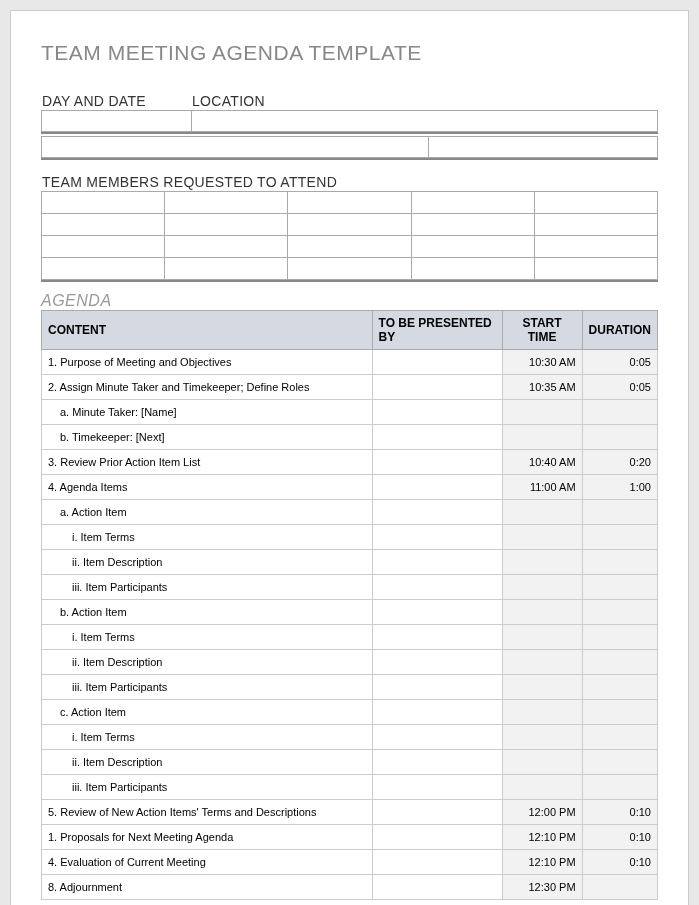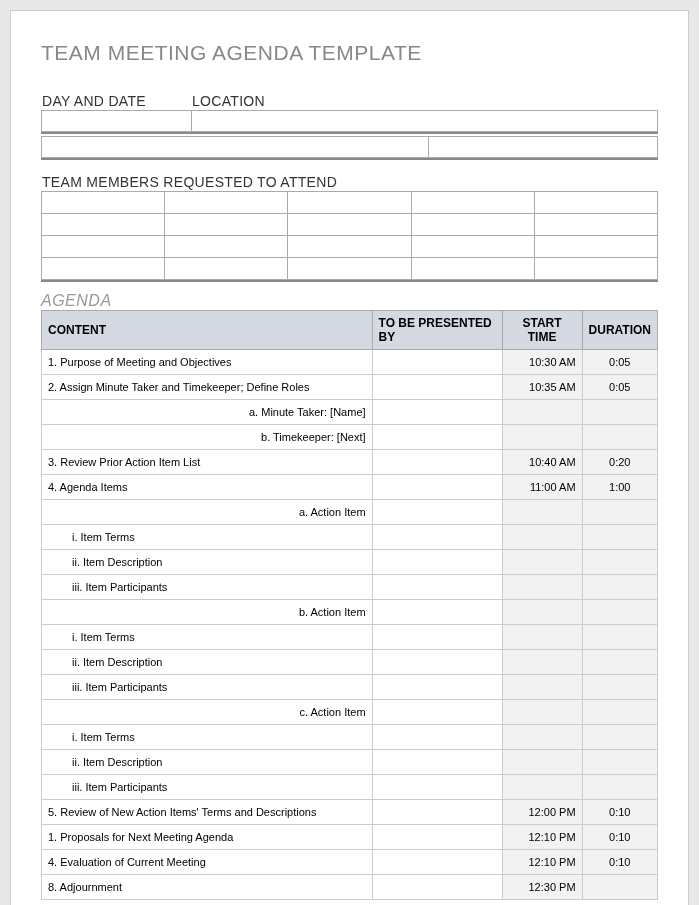--- a/index.html
+++ b/index.html
@@ -85,25 +85,25 @@
     border: 1px solid #ccc;
     font-size: 11px;
     padding: 5px 6px;
     height: 25px;
     vertical-align: middle;
   }
   table.agenda td.time, table.agenda td.dur {
     text-align: right;
     width: 70px;
   }
-  table.agenda td.dur { text-align: center; width: 65px;}
+  table.agenda td.dur { width: 65px;}
   table.agenda td.time { width: 80px; }
   table.agenda td.present { width: 130px; }
   table.agenda td.shade { background: #f2f2f2; }
-  .indent1 { padding-left: 18px !important; text-align: right; }
+  .indent1 { padding-left: 18px !important; }
   .indent2 { padding-left: 30px !important; }
   .section { margin-bottom: 2px; }
   .flex { display:flex; }
 </style>
 </head>
 <body>
 
 <div class="page">
 
   <h1 class="title">TEAM MEETING AGENDA TEMPLATE</h1>

